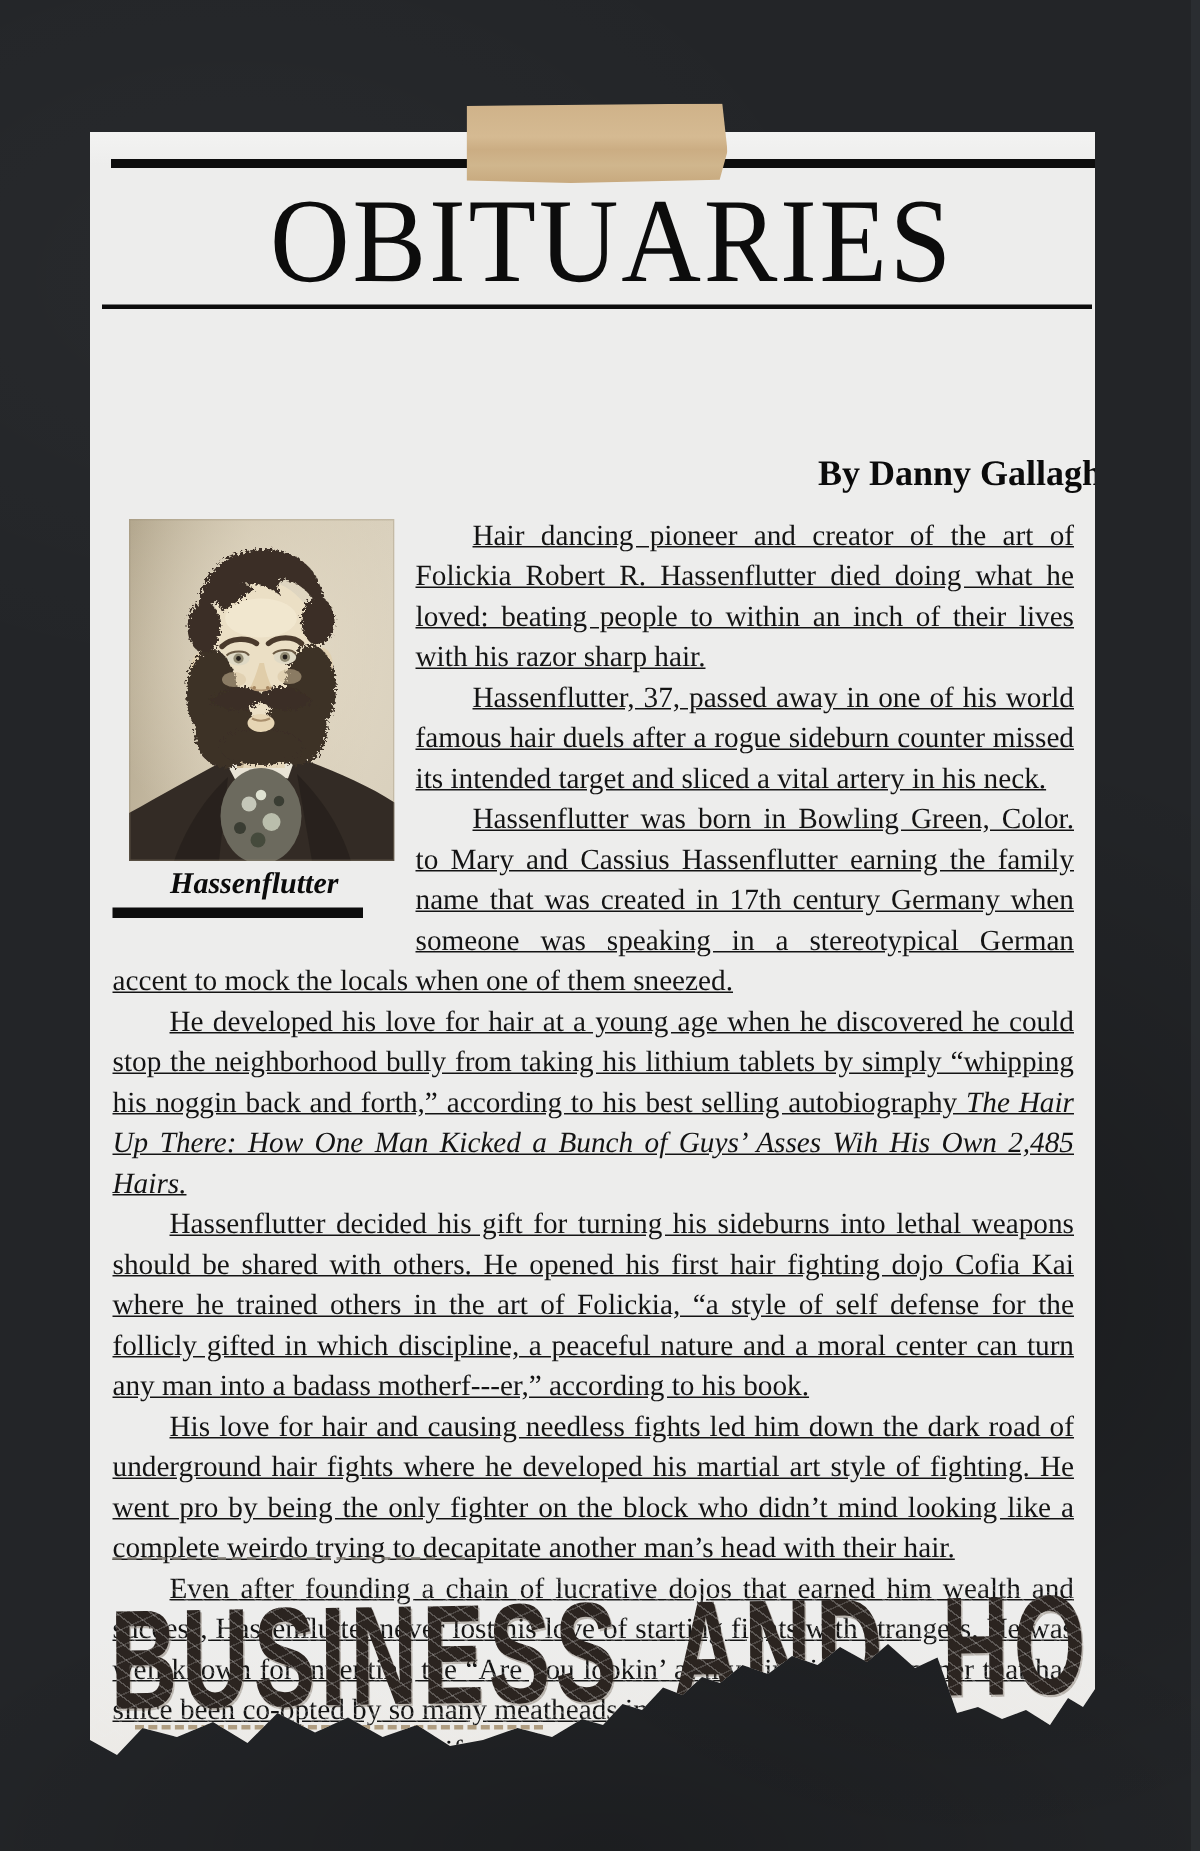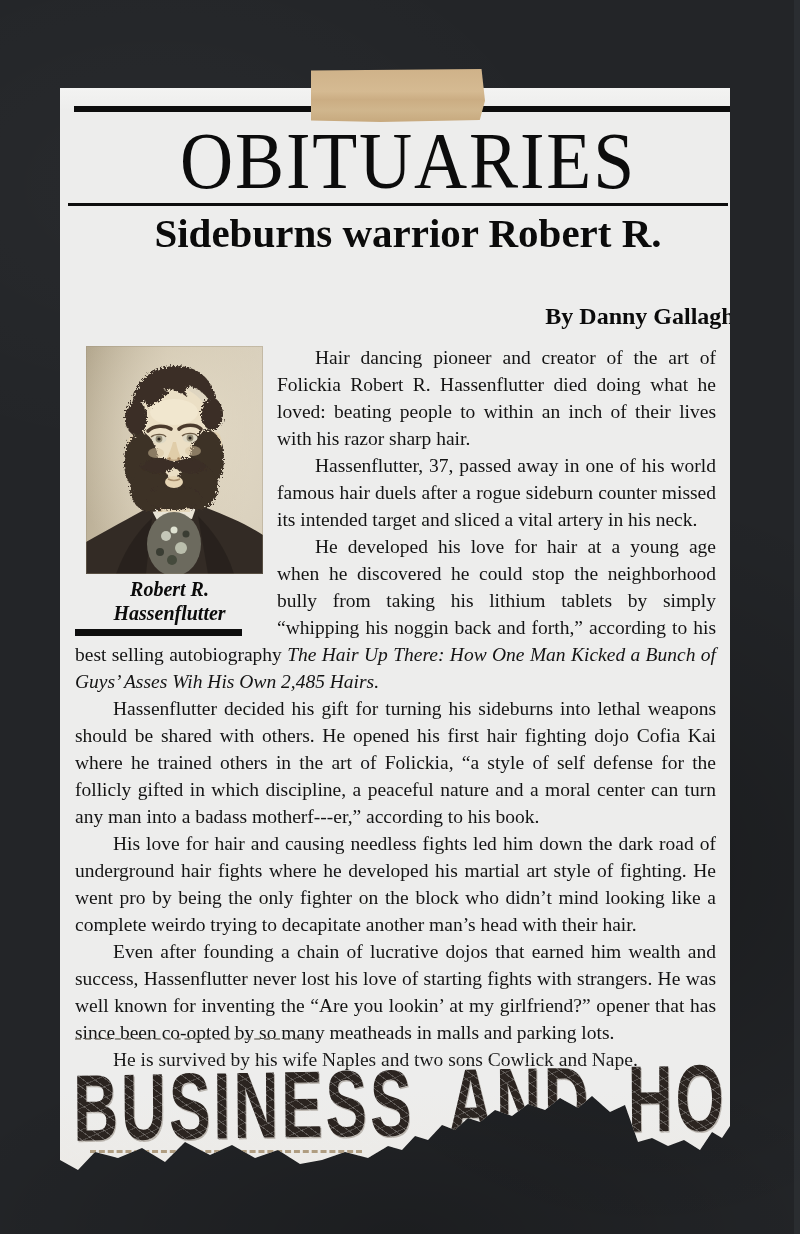--- a/index.html
+++ b/index.html
@@ -47,21 +47,21 @@
     text-align:center;font-weight:700;font-size:41px;line-height:47px;color:#0b0b0b;
   }
   .byline{
     position:absolute;left:0;right:0;top:215px;
     text-align:right;font-weight:700;font-size:24px;color:#0b0b0b;
   }
   .article-body{
     position:absolute;left:15px;top:256px;width:641px;
     font-size:19.5px;line-height:27px;text-align:justify;color:#141414;
   }
-  .article-body p{margin:0;text-indent:38px;}
+  .article-body p{margin:0;text-indent:38px;text-decoration:underline;}
   .figure{
     float:left;width:189px;margin:2px 13px 4px 0;
   }
   .photo{display:block;margin-left:11px;width:177px;height:228px;}
   .caption{
     text-align:center;font-weight:700;font-style:italic;font-size:20px;line-height:24px;
     margin-top:3px;color:#0b0b0b;
   }
   .caption-bar{width:167px;height:7px;background:#0d0d0d;margin-top:4px;}
   .dash-rule-gray{
@@ -99,21 +99,20 @@
 
 <div class="bg-texture"></div>
 <div class="right-edge"></div>
 
 <div class="paper">
   <div class="rule-top"></div>
   <div class="masthead">OBITUARIES</div>
   <div class="rule-mid"></div>
 
   <div class="headline">
-    <div>Sideburns warrior Robert R.</div>
   </div>
 
   <div class="byline">By Danny Gallagher</div>
 
   <div class="article-body">
     <div class="figure">
       <svg class="photo" viewBox="0 0 177 228" xmlns="http://www.w3.org/2000/svg">
         <defs>
           <linearGradient id="bgGrad" x1="0" y1="0" x2="1" y2="0.2">
             <stop offset="0" stop-color="#b3a78e"></stop>
@@ -194,28 +193,28 @@
         <path d="M81,112 C83,115 93,115 95,112" stroke="#b59a78" stroke-width="1.2" fill="none"></path>
         <circle cx="83.5" cy="112.5" r="1.2" fill="#a5855f"></circle>
         <circle cx="92.5" cy="112.5" r="1.2" fill="#a5855f"></circle>
 
         <ellipse cx="70" cy="107" rx="8" ry="5" fill="#d8c3a0" opacity="0.5"></ellipse>
         <ellipse cx="107" cy="105" rx="8" ry="5" fill="#d8c3a0" opacity="0.5"></ellipse>
 
         <rect x="0.5" y="0.5" width="176" height="227" fill="none" stroke="#9b8f78" stroke-opacity="0.35"></rect>
       </svg>
       <div class="caption">
-        <div>Robert R.</div>
         <div>Hassenflutter</div>
       </div>
       <div class="caption-bar"></div>
     </div>
 
     <p>Hair dancing pioneer and creator of the art of Folickia Robert R. Hassenflutter died doing what he loved: beating people to within an inch of their lives with his razor sharp hair.</p>
     <p>Hassenflutter, 37, passed away in one of his world famous hair duels after a rogue sideburn counter missed its intended target and sliced a vital artery in his neck.</p>
+    <p>Hassenflutter was born in Bowling Green, Color. to Mary and Cassius Hassenflutter earning the family name that was created in 17th century Germany when someone was speaking in a stereotypical German accent to mock the locals when one of them sneezed.</p>
     <p><span>He developed his love for hair at a young age when he discovered he could stop the neighborhood bully from taking his lithium tablets by simply “whipping his noggin back and forth,” according to his best selling autobiography </span><i>The Hair Up There: How One Man Kicked a Bunch of Guys’ Asses Wih His Own 2,485 Hairs.</i></p>
     <p>Hassenflutter decided his gift for turning his sideburns into lethal weapons should be shared with others. He opened his first hair fighting dojo Cofia Kai where he trained others in the art of Folickia, “a style of self defense for the follicly gifted in which discipline, a peaceful nature and a moral center can turn any man into a badass motherf---er,” according to his book.</p>
     <p>His love for hair and causing needless fights led him down the dark road of underground hair fights where he developed his martial art style of fighting. He went pro by being the only fighter on the block who didn’t mind looking like a complete weirdo trying to decapitate another man’s head with their hair.</p>
     <p>Even after founding a chain of lucrative dojos that earned him wealth and success, Hassenflutter never lost his love of starting fights with strangers. He was well known for inventing the “Are you lookin’ at my girlfriend?” opener that has since been co-opted by so many meatheads in malls and parking lots.</p>
     <p>He is survived by his wife Naples and two sons Cowlick and Nape.</p>
   </div>
 
   <div class="dash-rule-gray"></div>
   <div class="footer-head">BUSINESS AND HOM</div>
   <div class="footer-noise"></div>

